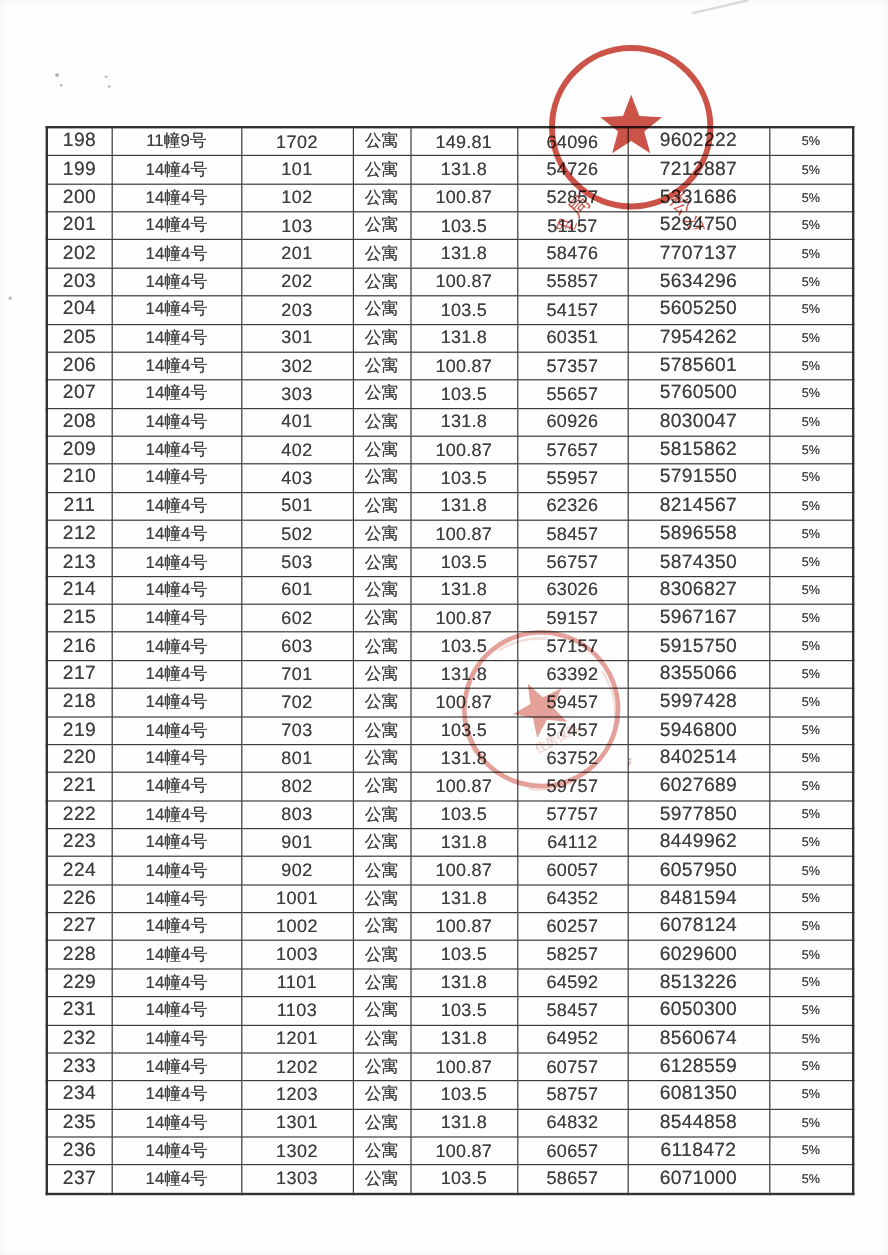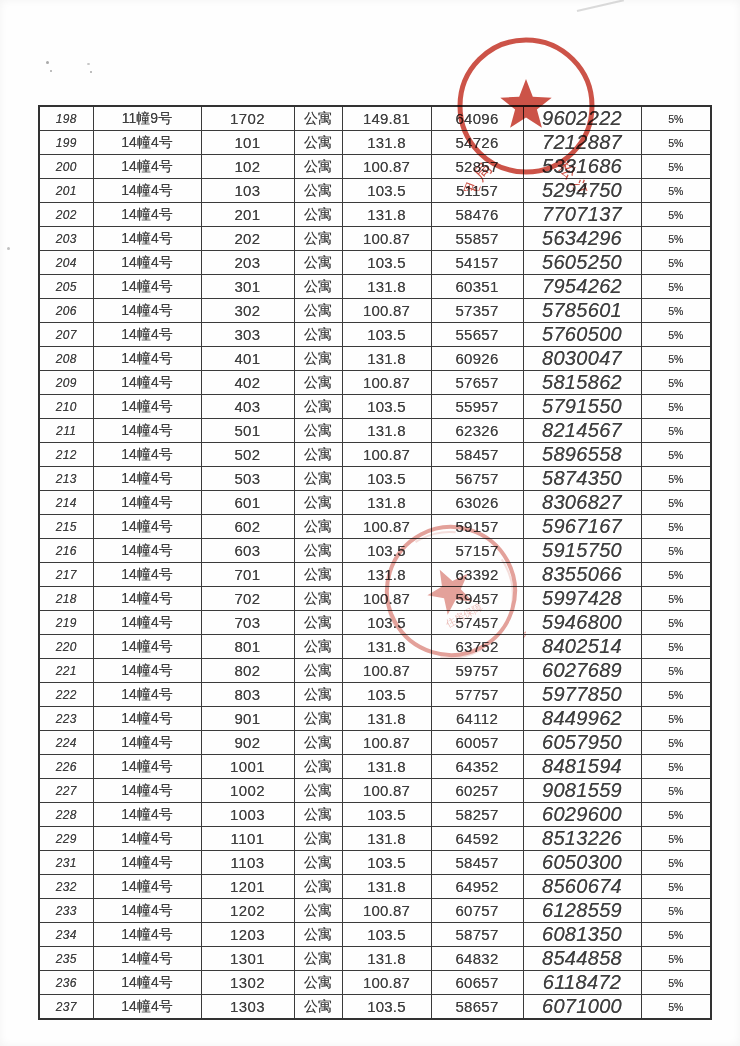--- a/index.html
+++ b/index.html
@@ -30,27 +30,27 @@
     border-collapse:collapse;table-layout:fixed;
     border:2px solid #323232;
   }
   table.price-table td{
     border:1.5px solid #3b3b3b;
     text-align:center;vertical-align:middle;
     padding:0;overflow:hidden;white-space:nowrap;
     color:#3e3e3e;height:22.3px;
     text-shadow:0 0 .4px #6a6a6a;
   }
-  td.c0{font-size:12px;letter-spacing:.4px;font-style:italic;}
+  td.c0{font-size:16px;letter-spacing:.4px;}
   td.c1{font-size:14px;}
   td.c2{font-size:15px;letter-spacing:.4px;}
   td.c3{font-size:14px;}
   td.c4{font-size:15px;letter-spacing:.2px;margin-left:48px;}
   td.c5{font-size:15px;letter-spacing:.3px;}
-  td.c6{font-size:20px;letter-spacing:.3px;font-style:italic;}
+  td.c6{font-size:16px;letter-spacing:.3px;}
   td.c7{font-size:10.5px;}
   
   .stamp{position:absolute;mix-blend-mode:multiply;pointer-events:none;}
   .stamp1{left:441px;top:21px;opacity:.88;filter:blur(.3px);}
   .stamp2{left:376px;top:516px;opacity:.48;filter:blur(.5px);}
 </style>
 </head>
 <body>
 
 <div class="page">
@@ -354,21 +354,21 @@
           <td class="c6">8481594</td>
           <td class="c7">5%</td>
         </tr>
         <tr>
           <td class="c0">227</td>
           <td class="c1">14幢4号</td>
           <td class="c2">1002</td>
           <td class="c3">公寓</td>
           <td class="c4">100.87</td>
           <td class="c5">60257</td>
-          <td class="c6">9081559</td>
+          <td class="c6">6078124</td>
           <td class="c7">5%</td>
         </tr>
         <tr>
           <td class="c0">228</td>
           <td class="c1">14幢4号</td>
           <td class="c2">1003</td>
           <td class="c3">公寓</td>
           <td class="c4">103.5</td>
           <td class="c5">58257</td>
           <td class="c6">6029600</td>

